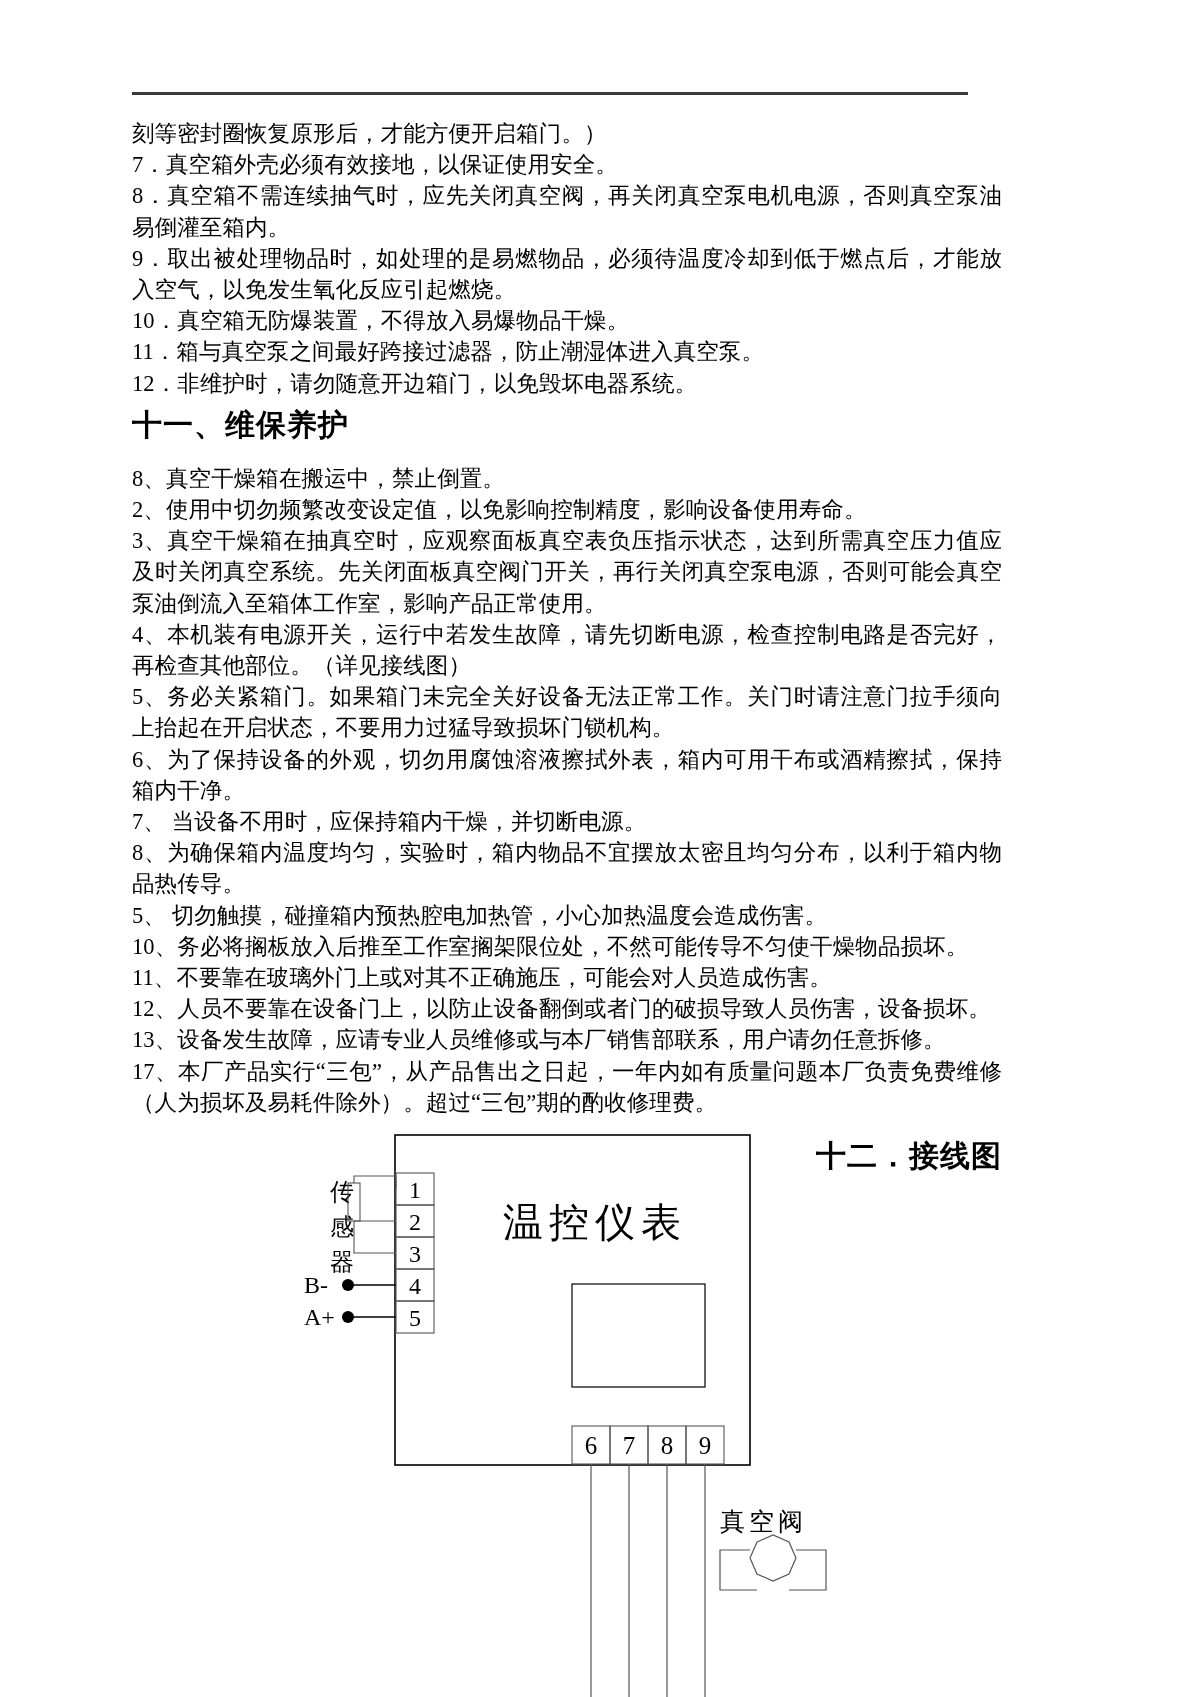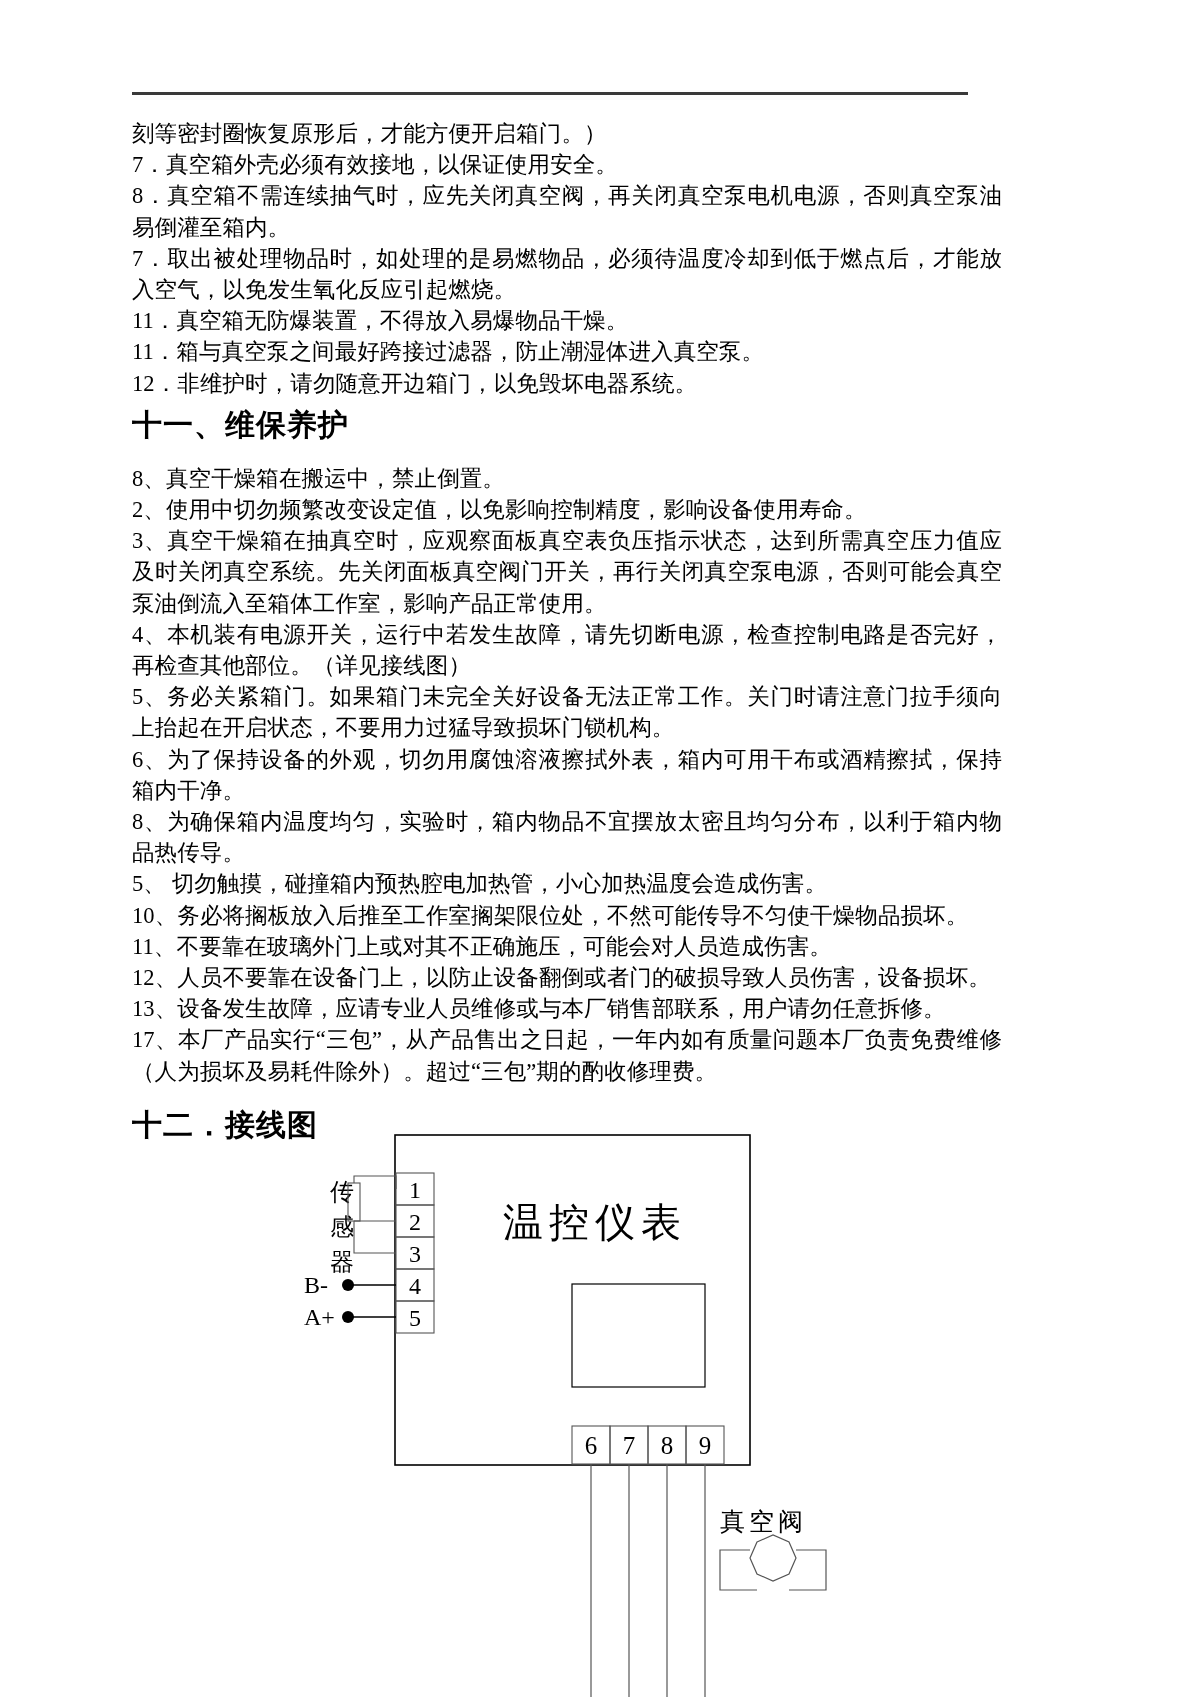--- a/index.html
+++ b/index.html
@@ -60,20 +60,21 @@
     margin: 6px 0 18px 0;
     letter-spacing: 1px;
   }
   .heading-12 {
     font-family: "Liberation Sans", "DejaVu Sans", sans-serif;
     font-weight: bold;
     font-size: 30px;
     line-height: 40px;
     margin: 18px 0 0 0;
     letter-spacing: 1px;
+    text-align: right;
   }
 
   
   .diagram {
     position: absolute;
     left: 0;
     top: 1120px;
     width: 1200px;
     height: 577px;
   }
@@ -91,33 +92,34 @@
 
 <div class="page">
 
   <div class="header-rule"></div>
 
   <div class="content">
 
     <p class="para cont">刻等密封圈恢复原形后，才能方便开启箱门。）</p>
     <p class="para">7．真空箱外壳必须有效接地，以保证使用安全。</p>
     <p class="para">8．真空箱不需连续抽气时，应先关闭真空阀，再关闭真空泵电机电源，否则真空泵油易倒灌至箱内。</p>
-    <p class="para">7．取出被处理物品时，如处理的是易燃物品，必须待温度冷却到低于燃点后，才能放入空气，以免发生氧化反应引起燃烧。</p>
-    <p class="para">11．真空箱无防爆装置，不得放入易爆物品干燥。</p>
+    <p class="para">9．取出被处理物品时，如处理的是易燃物品，必须待温度冷却到低于燃点后，才能放入空气，以免发生氧化反应引起燃烧。</p>
+    <p class="para">10．真空箱无防爆装置，不得放入易爆物品干燥。</p>
     <p class="para">11．箱与真空泵之间最好跨接过滤器，防止潮湿体进入真空泵。</p>
     <p class="para">12．非维护时，请勿随意开边箱门，以免毁坏电器系统。</p>
 
     <h2 class="heading-11">十一、维保养护</h2>
 
     <p class="para">8、真空干燥箱在搬运中，禁止倒置。</p>
     <p class="para">2、使用中切勿频繁改变设定值，以免影响控制精度，影响设备使用寿命。</p>
     <p class="para">3、真空干燥箱在抽真空时，应观察面板真空表负压指示状态，达到所需真空压力值应及时关闭真空系统。先关闭面板真空阀门开关，再行关闭真空泵电源，否则可能会真空泵油倒流入至箱体工作室，影响产品正常使用。</p>
     <p class="para">4、本机装有电源开关，运行中若发生故障，请先切断电源，检查控制电路是否完好，再检查其他部位。（详见接线图）</p>
     <p class="para">5、务必关紧箱门。如果箱门未完全关好设备无法正常工作。关门时请注意门拉手须向上抬起在开启状态，不要用力过猛导致损坏门锁机构。</p>
     <p class="para">6、为了保持设备的外观，切勿用腐蚀溶液擦拭外表，箱内可用干布或酒精擦拭，保持箱内干净。</p>
+    <p class="para">7、 当设备不用时，应保持箱内干燥，并切断电源。</p>
     <p class="para">8、为确保箱内温度均匀，实验时，箱内物品不宜摆放太密且均匀分布，以利于箱内物品热传导。</p>
     <p class="para">5、 切勿触摸，碰撞箱内预热腔电加热管，小心加热温度会造成伤害。</p>
     <p class="para">10、务必将搁板放入后推至工作室搁架限位处，不然可能传导不匀使干燥物品损坏。</p>
     <p class="para">11、不要靠在玻璃外门上或对其不正确施压，可能会对人员造成伤害。</p>
     <p class="para">12、人员不要靠在设备门上，以防止设备翻倒或者门的破损导致人员伤害，设备损坏。</p>
     <p class="para">13、设备发生故障，应请专业人员维修或与本厂销售部联系，用户请勿任意拆修。</p>
     <p class="para">17、本厂产品实行“三包”，从产品售出之日起，一年内如有质量问题本厂负责免费维修（人为损坏及易耗件除外）。超过“三包”期的酌收修理费。</p>
 
     <h2 class="heading-12">十二．接线图</h2>
   </div>

